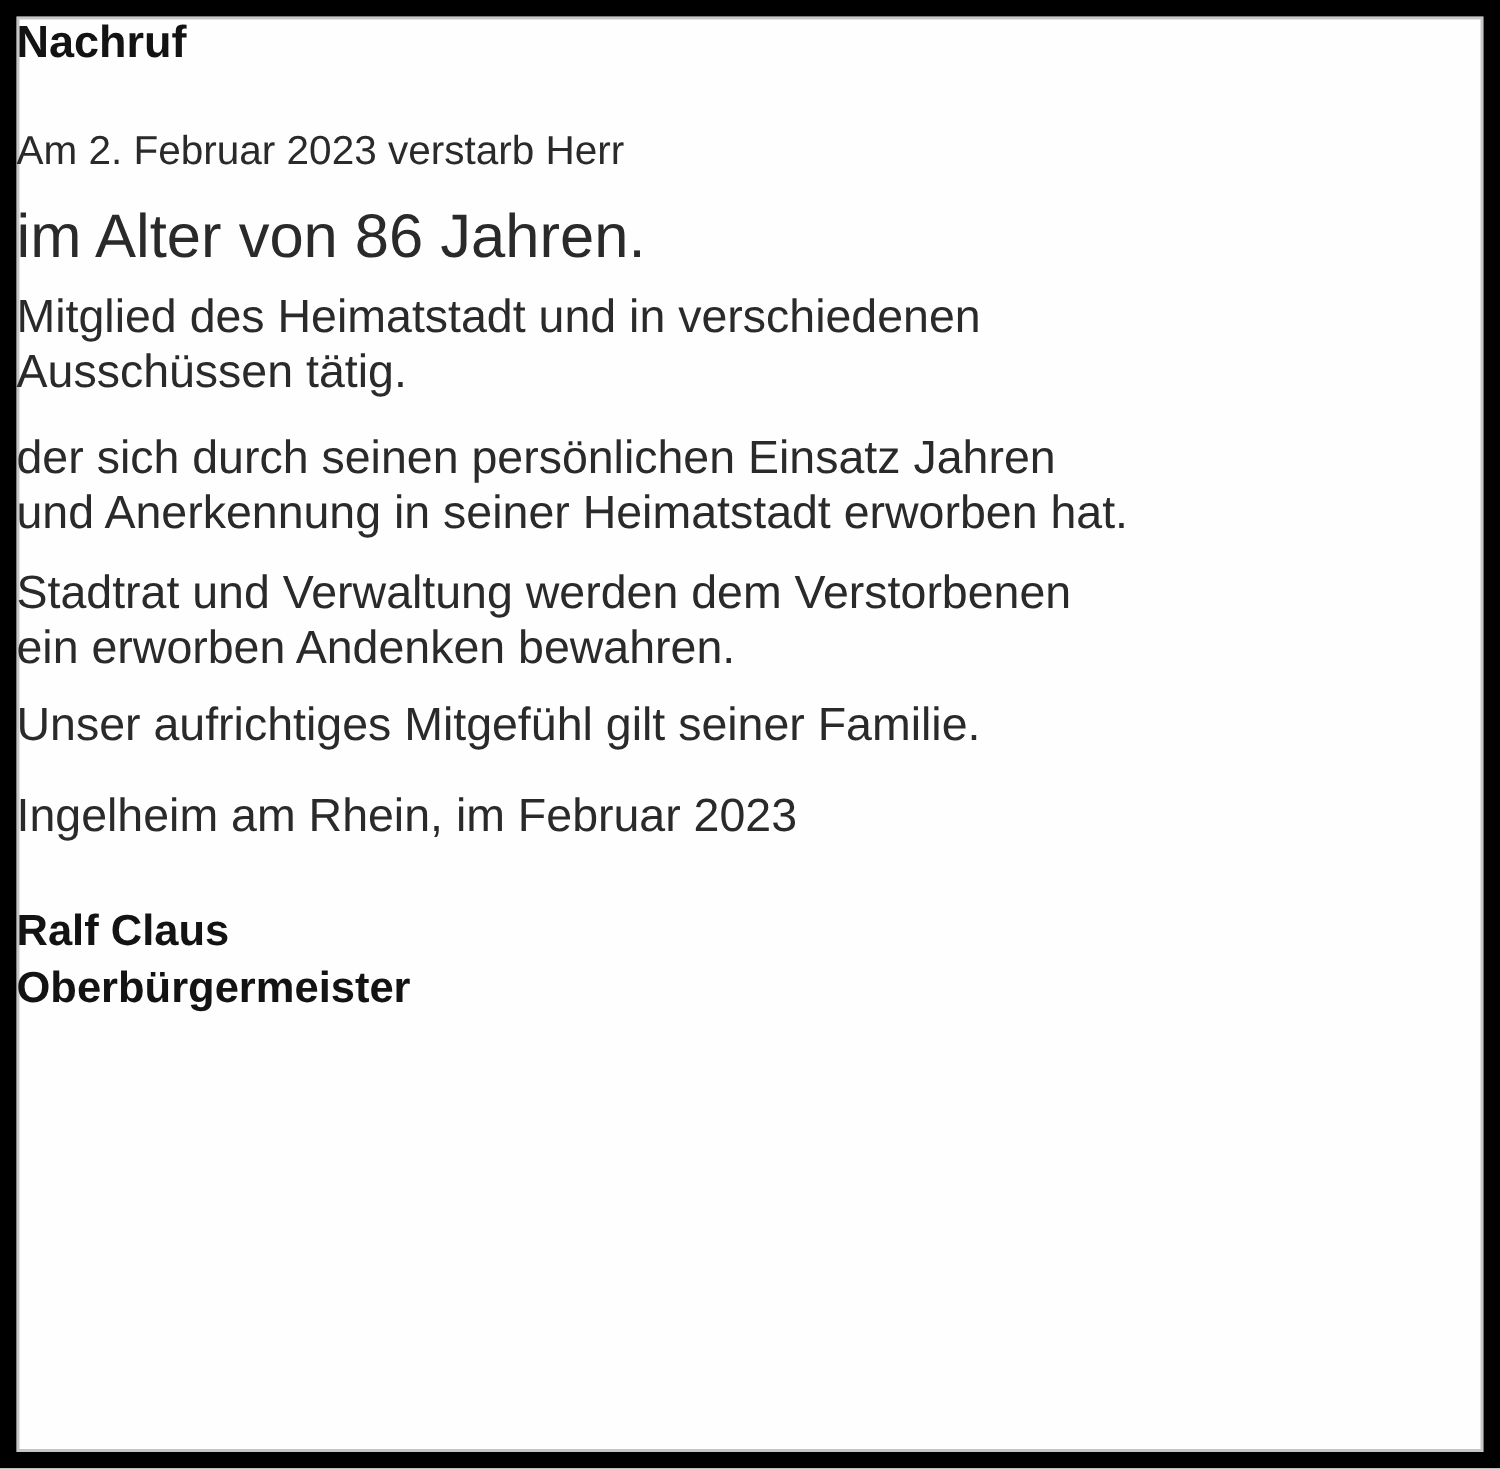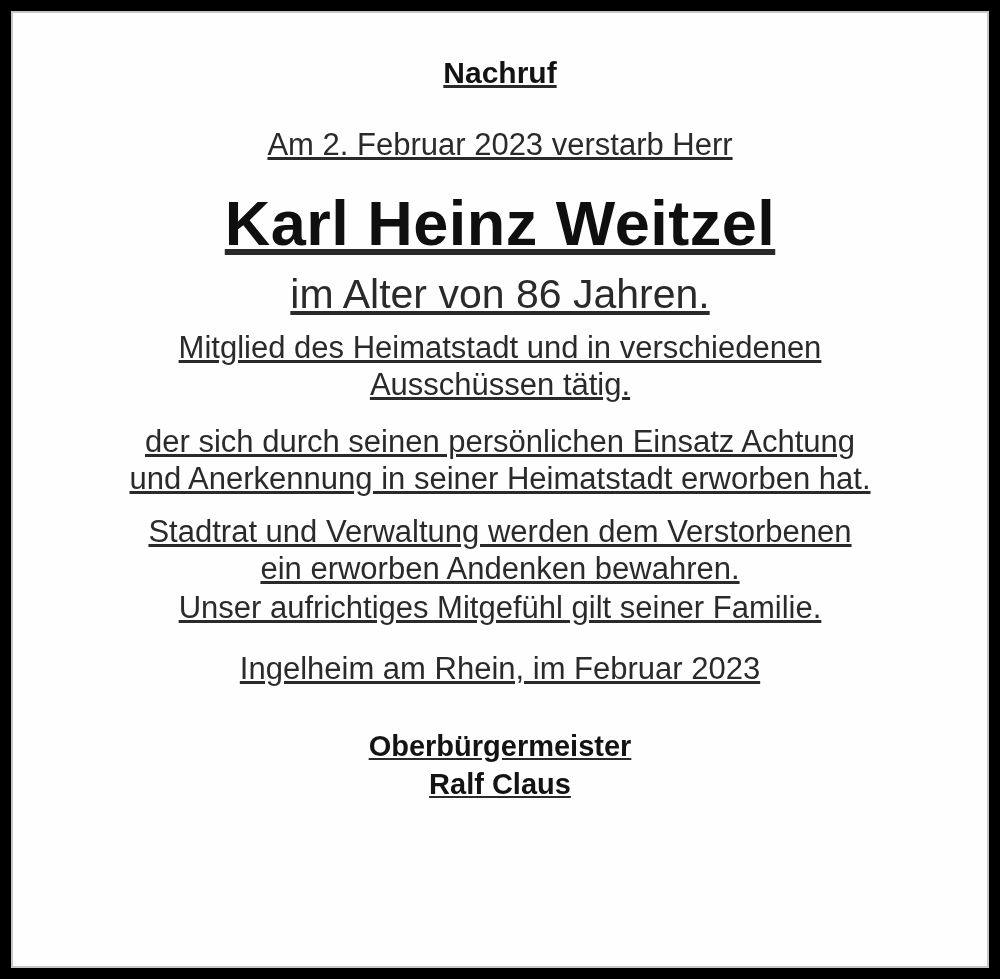--- a/index.html
+++ b/index.html
@@ -13,32 +13,30 @@
     box-sizing: border-box;
     border: 11px solid #000000;
     box-shadow: inset 0 0 0 2px #c6c6c6;
     background: #fefefe;
     position: relative;
     overflow: hidden;
     font-family: "Liberation Sans", sans-serif;
     color: #2a2a2a;
   }
   .content {
-    padding-top: 44px;
-    text-align: center;
-    text-decoration: underline;
+    text-align: left;
   }
   .kicker {
     font-weight: bold;
     font-size: 30px;
     line-height: 36px;
     color: #131313;
   }
   .intro {
-    font-size: 31px;
+    font-size: 27px;
     line-height: 37px;
     margin-top: 35px;
   }
   .name {
     font-size: 63px;
     line-height: 66px;
     font-weight: bold;
     letter-spacing: 0.5px;
     color: #0f0f0f;
     margin: 27px 0 0 0;
@@ -51,21 +49,21 @@
   .para {
     font-size: 31px;
     line-height: 37px;
     margin: 20px 0 0 0;
   }
   .para.tight { margin-top: 16px; }
   .pline { display: block; }
   .single {
     font-size: 31px;
     line-height: 37px;
-    margin-top: 2px;
+    margin-top: 14px;
   }
   .place {
     font-size: 31px;
     line-height: 37px;
     margin-top: 24px;
   }
   .signature {
     margin-top: 40px;
     font-weight: bold;
     font-size: 29px;
@@ -77,42 +75,41 @@
 </head>
 <body>
 
 <div class="page">
   <div class="content">
 
     <div class="kicker">Nachruf</div>
 
     <div class="intro">Am 2. Februar 2023 verstarb Herr</div>
 
-    <h1 class="name">Karl Heinz Weitzel</h1>
 
     <div class="age">im Alter von 86 Jahren.</div>
 
     <p class="para tight">
       <span class="pline">Mitglied des Heimatstadt und in verschiedenen</span>
       <span class="pline">Ausschüssen tätig.</span>
     </p>
 
     <p class="para">
-      <span class="pline">der sich durch seinen persönlichen Einsatz Achtung</span>
+      <span class="pline">der sich durch seinen persönlichen Einsatz Jahren</span>
       <span class="pline">und Anerkennung in seiner Heimatstadt erworben hat.</span>
     </p>
 
     <p class="para tight">
       <span class="pline">Stadtrat und Verwaltung werden dem Verstorbenen</span>
       <span class="pline">ein erworben Andenken bewahren.</span>
     </p>
 
     <div class="single">Unser aufrichtiges Mitgefühl gilt seiner Familie.</div>
 
     <div class="place">Ingelheim am Rhein, im Februar 2023</div>
 
     <div class="signature">
+      <span class="sig-line">Ralf Claus</span>
       <span class="sig-line">Oberbürgermeister</span>
-      <span class="sig-line">Ralf Claus</span>
     </div>
 
   </div>
 </div>
 
 </body></html>

